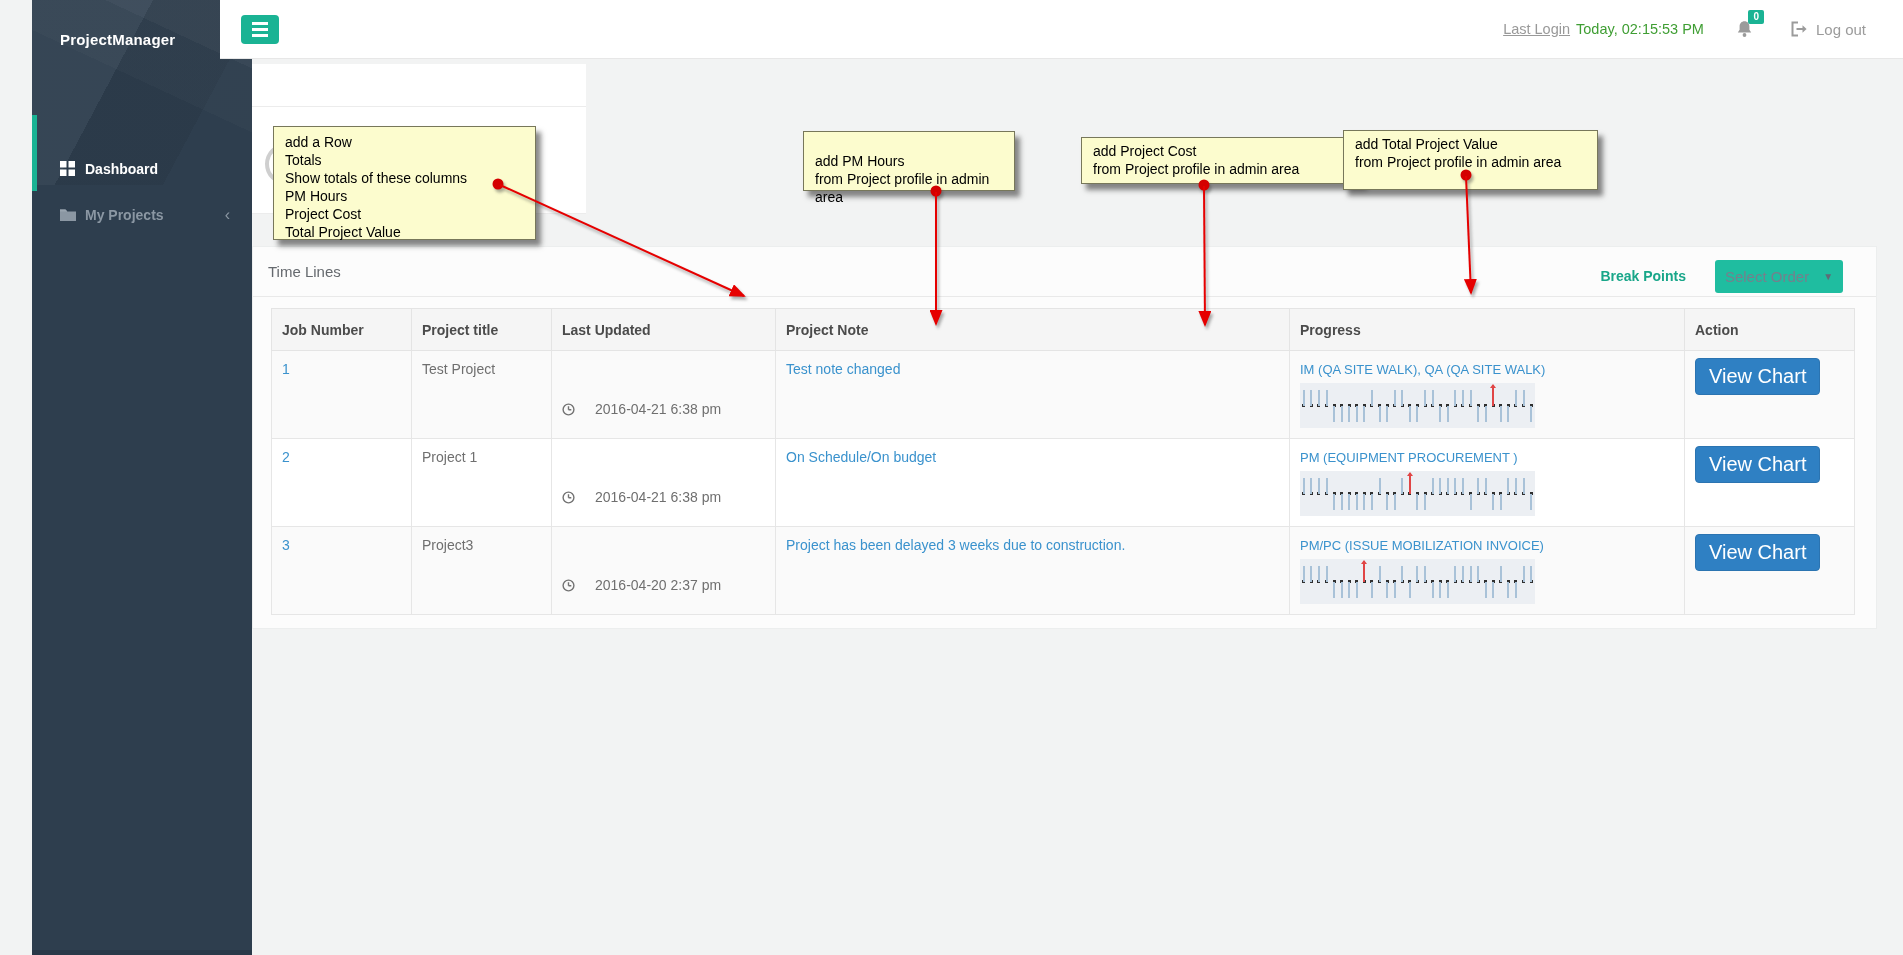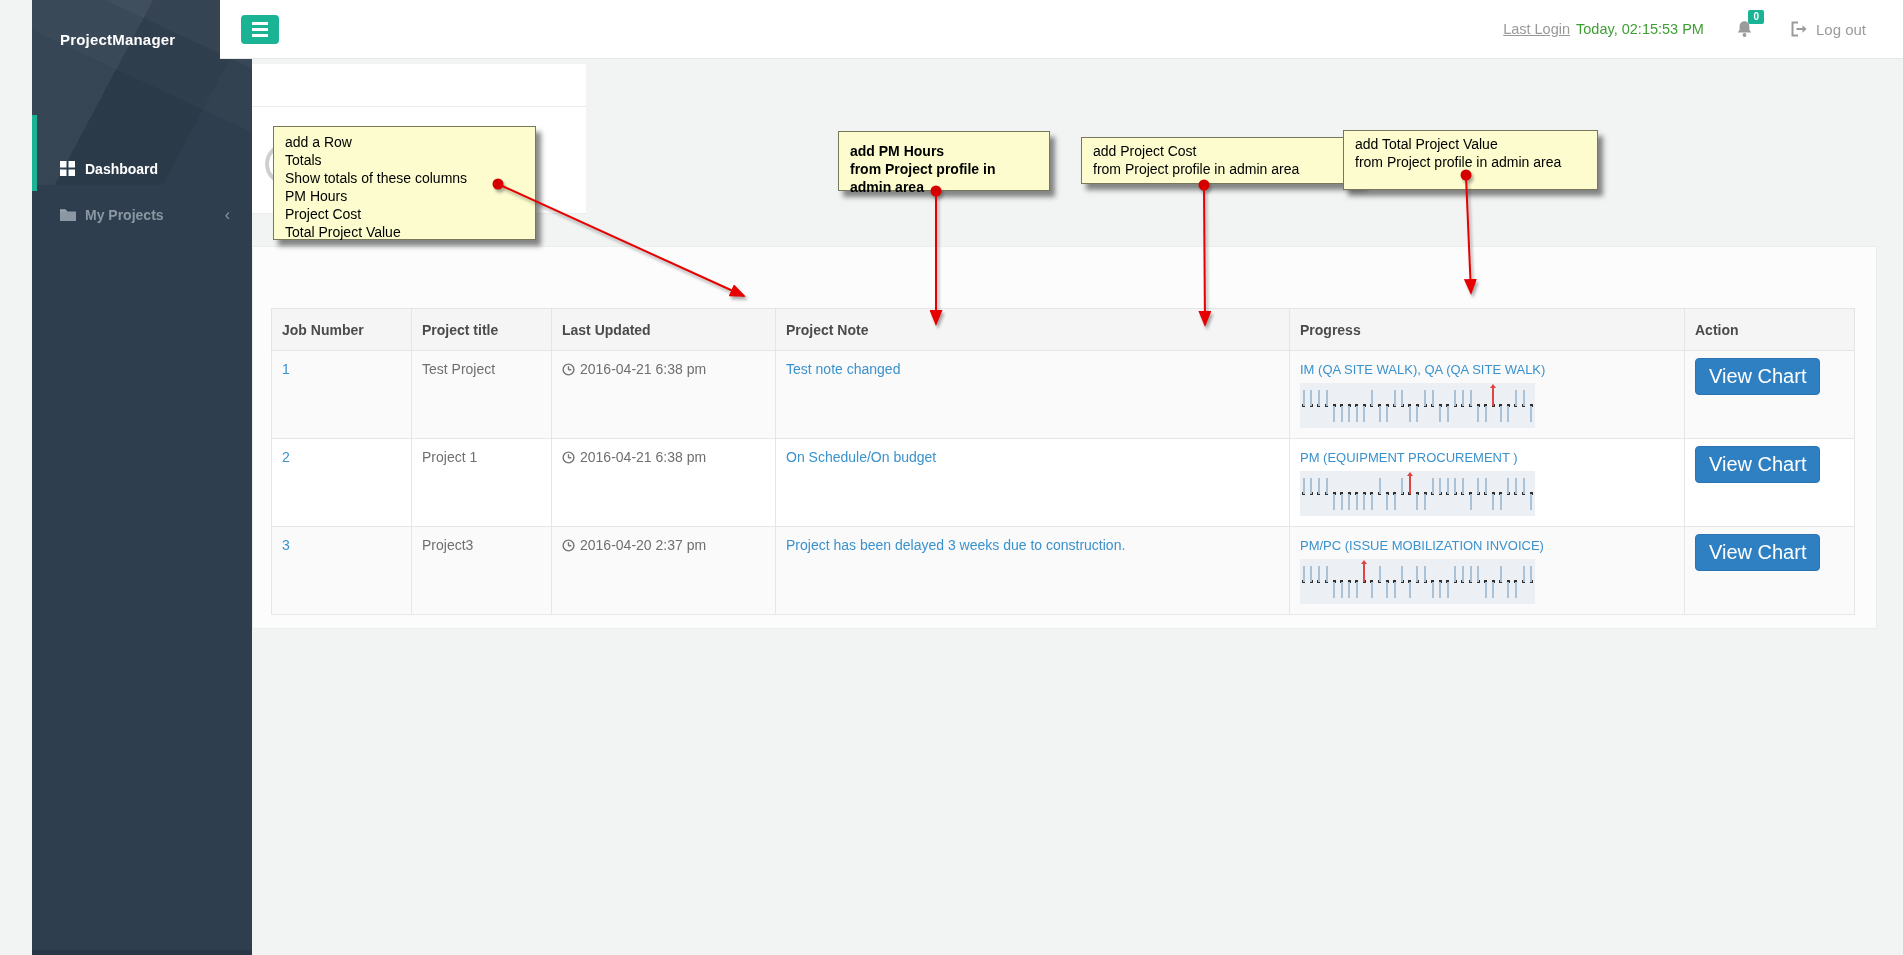--- a/index.html
+++ b/index.html
@@ -45,35 +45,35 @@
   .break-points{position:absolute;right:190px;top:21px;font-size:14px;font-weight:bold;color:#18a689;cursor:pointer;}
   .select-order{position:absolute;right:33px;top:13px;width:128px;height:33px;background:#1fbda0;border:none;border-radius:3px;color:#75808c;font-size:15px;font-family:inherit;cursor:pointer;display:flex;align-items:center;justify-content:center;gap:14px;}
   .select-order .caret{font-size:10px;color:#5f6b76;}
   
   table.timeline{position:absolute;left:18px;top:61px;width:1583px;border-collapse:collapse;table-layout:fixed;background:#fff;border:1px solid #ddd;}
   table.timeline th{background:#f5f5f5;border:1px solid #e4e4e4;text-align:left;font-size:14px;font-weight:bold;color:#4b4b4b;padding:12px 10px;height:17px;}
   table.timeline td{border:1px solid #e6e6e6;border-top:1px solid #dedede;vertical-align:top;padding:10px;height:61px;font-size:14px;color:#6f6f6f;}
   table.timeline tbody tr:nth-child(odd) td{background:#fafafa;}
   table.timeline tbody tr:nth-child(even) td{background:#fff;}
   a.tlink{color:#3a92cd;text-decoration:none;cursor:pointer;}
-  .date-cell{display:flex;align-items:center;gap:5px;}
+  .date-cell{display:flex;align-items:center;gap:20px;margin-top:40px;}
   .view-chart{margin-top:-3px;background:#2f80c3;border:1px solid #2b74b1;color:#fff;font-size:20px;font-family:inherit;padding:6px 13px;border-radius:4px;cursor:pointer;}
   .progress-label{font-size:13px;}
   .mini-chart{margin-top:6px;width:235px;height:45px;background:#eceff3;display:flex;}
   .slot{position:relative;flex:1;}
   .slot .dot{position:absolute;left:50%;top:50%;width:3px;height:3px;margin:-1.5px 0 0 -1.5px;background:#2f2f2f;}
   .slot .tick{position:absolute;left:50%;width:2px;margin-left:-1px;background:#a9c2d8;}
   .slot .tick.u{bottom:50%;height:16px;}
   .slot .tick.d{top:50%;height:16px;}
   .slot .tick.r{bottom:50%;height:21px;width:2px;background:#e04545;}
   .slot .tick.r::before{content:"";position:absolute;top:-1px;left:-2px;border:3px solid transparent;border-bottom:4px solid #e04545;border-top:none;}
   
   .note{position:absolute;background:#fcfcce;border:1px solid #77775a;box-shadow:5px 6px 5px rgba(40,40,40,0.55);z-index:40;color:#000;font-size:14px;line-height:18px;padding:6px 11px;box-sizing:border-box;}
   .note-1{left:273px;top:126px;width:263px;height:114px;}
-  .note-2{left:838px;top:131px;width:212px;height:60px;padding-top:10px;font-weight:bold;}
+  .note-2{left:803px;top:131px;width:212px;height:60px;padding-top:20px;}
   .note-3{left:1081px;top:137px;width:281px;height:47px;padding-top:4px;}
   .note-4{left:1343px;top:130px;width:255px;height:60px;padding-top:4px;}
   
   svg.arrows{position:absolute;left:0;top:0;z-index:50;pointer-events:none;filter:drop-shadow(2px 3px 1.5px rgba(70,70,70,0.45));}
 </style>
 </head>
 <body>
 
 <div class="sidebar">
   <div class="brand">ProjectManager</div>
@@ -127,20 +127,28 @@
       <span>Log out</span>
     </span>
   </div>
 </div>
 
 <div class="content">
   <div class="ghost-circle"></div>
   <div class="ghost-panel"></div>
 
   <div class="main-panel">
+    <div class="panel-header">
+      <span class="panel-title">Time Lines</span>
+      <span class="break-points">Break Points</span>
+      <button class="select-order">
+        <span>Select Order</span>
+        <span class="caret">▼</span>
+      </button>
+    </div>
     <table class="timeline">
       <colgroup>
         <col style="width:140px">
           <col style="width:140px">
           <col style="width:224px">
         <col style="width:514px">
           <col style="width:395px">
           <col style="width:170px">
       </colgroup>
       <thead>

